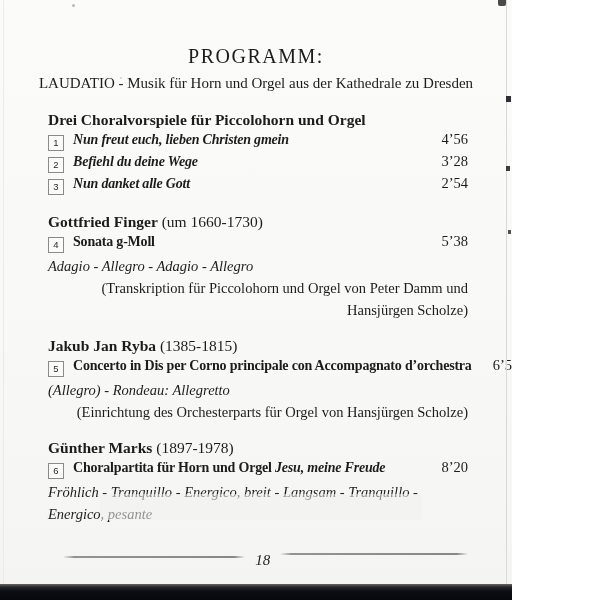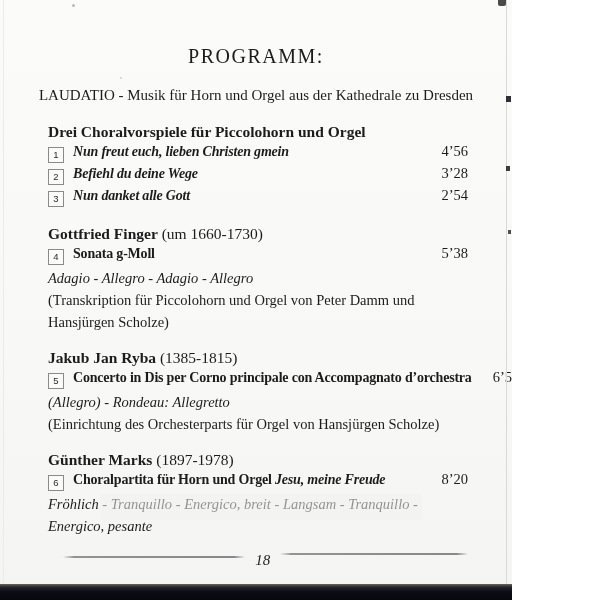--- a/index.html
+++ b/index.html
@@ -7,30 +7,30 @@
     position:relative;
     width:512px;height:600px;
     overflow:hidden;
     background:linear-gradient(180deg,#fbfbf9 0%,#f8f8f6 60%,#f4f4f2 100%);
     font-family:"Liberation Serif","DejaVu Serif",serif;
     color:#1c1c1c;
   }
   
   .header{padding-top:44px;text-align:center;}
   .title{font-size:20px;font-weight:normal;letter-spacing:1.5px;margin:0;line-height:24px;}
-  .subtitle{font-size:15px;margin-top:17px;line-height:20px;}
+  .subtitle{font-size:15px;margin-top:5px;line-height:20px;}
   
   .program{padding:16px 44px 0 48px;}
   .section + .section{margin-top:14px;}
   .composer-line,.work-title,.tempo-line,.note-line{line-height:22px;font-size:15.5px;}
   .composer{font-weight:bold;}
   .dates{font-weight:normal;}
   .work-title{font-weight:bold;}
   .tempo-line{font-style:italic;font-size:14.5px;}
-  .note-line{font-size:14.5px;}
+  .note-line{font-size:14.5px;text-align:right;}
   
   .track{display:flex;align-items:baseline;height:22px;white-space:nowrap;}
   .tracknum{
     display:inline-flex;align-items:center;justify-content:center;
     width:14px;height:14px;flex:0 0 auto;
     border:1.5px solid #8a8a88;background:#fbfbf9;
     font-family:"Liberation Sans","DejaVu Sans",sans-serif;
     font-size:9.5px;color:#2a2a2a;
     margin-right:9px;align-self:center;margin-top:1px;
   }

